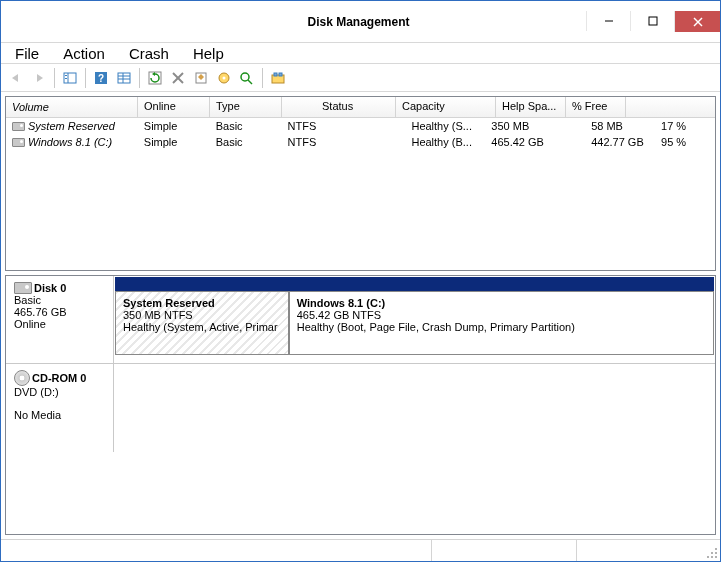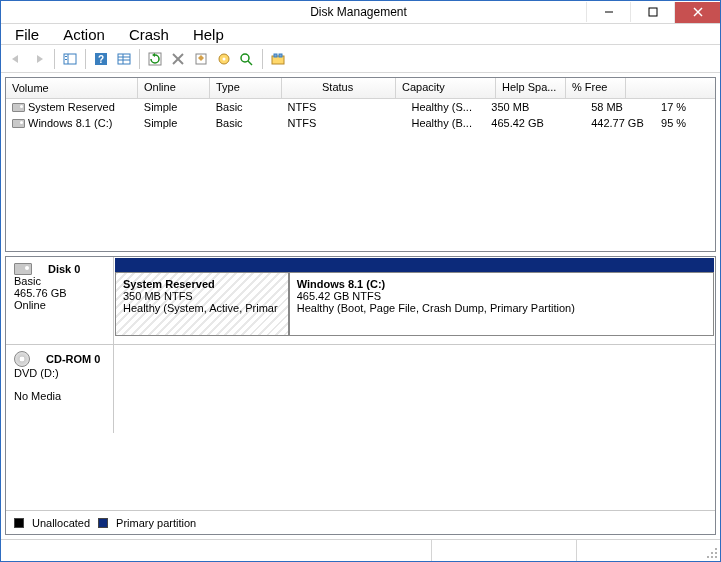--- a/index.html
+++ b/index.html
@@ -1,52 +1,52 @@
 <!DOCTYPE html>
 <html><head>
 <meta charset="utf-8">
 <style>
 * { box-sizing: border-box; margin: 0; padding: 0; font-family: "Segoe UI", Tahoma, sans-serif; }
 body { background: #fff; }
 .window { width: 721px; height: 562px; border: 1px solid #2e6cc0; display: flex; flex-direction: column; background: #fff; }
-.titlebar { height: 23px; background: #fff; display: flex; align-items: center; border-bottom: 1px solid #d8d8d8; }
+.titlebar { height: 42px; background: #fff; display: flex; align-items: center; border-bottom: 1px solid #d8d8d8; font-weight: bold; }
 .titlebar .title { flex: 1; text-align: center; font-size: 12px; color: #000; }
 .titlebar .spacer-left { width: 130px; }
 .ctrls { display: flex; }
 .ctrls .btn { width: 44px; height: 20px; display: flex; align-items: center; justify-content: center; font-size: 11px; border-left: 1px solid #e6e6e6; }
 .ctrls .close { background: #c75050; color: #fff; width: 46px; height: 21px; }
 .menubar { height: 21px; display: flex; align-items: center; padding: 0 4px; font-size: 15px; gap: 4px; border-bottom: 1px solid #d8d8d8; }
 .menubar span { padding: 2px 10px; }
 .toolbar { height: 28px; display: flex; align-items: center; padding: 0 4px; border-bottom: 1px solid #d8d8d8; gap: 1px; }
 .tb { width: 22px; height: 22px; display: flex; align-items: center; justify-content: center; }
 .tb.disabled { opacity: 0.45; }
 .sep { width: 1px; height: 20px; background: #c9c9c9; margin: 0 3px; }
 .content { flex: 1; display: flex; flex-direction: column; padding: 4px; gap: 4px; min-height: 0; }
 .pane { border: 1px solid #828790; background: #fff; }
 .listpane { height: 175px; display: flex; flex-direction: column; overflow: hidden; }
 .listhead { display: flex; height: 21px; border-bottom: 1px solid #d4d4d4; background: linear-gradient(#fff,#f2f2f2); font-size: 11px; }
 .listhead .col { border-right: 1px solid #d4d4d4; padding: 3px 6px; color: #000; white-space: nowrap; overflow: hidden; }
 .listbody { flex: 1; }
 .row { display: flex; height: 16px; font-size: 11px; align-items: center; }
 .row .col { padding: 0 6px; white-space: nowrap; overflow: hidden; }
-.col0 { width: 132px; display: flex; align-items: center; gap: 3px; }
+.col0 { width: 132px; display: flex; align-items: center; gap: 3px; font-style: italic; }
 .col1 { width: 72px; }
 .col2 { width: 72px; }
 .col3 { width: 90px; }
 .col4 { width: 80px; margin-left: 34px; }
 .col5 { width: 100px; }
 .col6 { width: 70px; }
 .col7 { width: 60px; }
 .diskicon-mini { width: 13px; height: 9px; background: #c9c9c9; border: 1px solid #888; border-radius: 1px; position: relative; }
 .diskicon-mini::after { content:""; position:absolute; right:1px; top:1px; width:3px; height:3px; border-radius:50%; background:#fff; }
 .graphpane { flex: 1; display: flex; flex-direction: column; min-height: 0; }
 .diskrow { display: flex; border-bottom: 1px solid #c9c9c9; min-height: 88px; }
 .diskrow:last-child { border-bottom: none; }
 .diskinfo { width: 108px; border-right: 1px solid #c9c9c9; padding: 6px 8px; font-size: 11px; }
-.diskinfo .dname { font-weight: bold; display: flex; align-items: center; gap: 16px; }
+.diskinfo .dname { font-weight: bold; display: flex; align-items: center; gap: 2px; }
 .diskbig { width: 18px; height: 12px; background: #c9c9c9; border: 1px solid #888; border-radius: 1px; position: relative; display:inline-block; vertical-align:middle; }
 .diskbig::after { content:""; position:absolute; right:2px; top:2px; width:4px; height:4px; border-radius:50%; background:#fff; }
 .cdbig { width: 16px; height: 16px; border: 1px solid #888; border-radius: 50%; background: radial-gradient(circle,#fff 25%,#ccc 26%,#eee 100%); display:inline-block; vertical-align:middle; }
 .partarea { flex: 1; display: flex; padding: 1px 1px 8px 1px; gap: 0; }
 .partition { display: flex; flex-direction: column; }
 .partition .bar { height: 14px; background: #0c2a7a; border: 1px solid #0c2a7a; border-bottom: none; }
 .partition .body { flex: 1; border: 1px solid #888; padding: 5px 7px; font-size: 11px; overflow: hidden; }
 .partition .body.hatched { background-image: repeating-linear-gradient(135deg,#e8e8e8 0,#e8e8e8 2px,#fff 2px,#fff 6px); }
 .partition .body .pname { font-weight: bold; }
 .legend { height: 24px; border-top: 1px solid #c9c9c9; display: flex; align-items: center; padding: 0 8px; gap: 8px; font-size: 11px; }
@@ -250,26 +250,20 @@
                 <span class="cdbig"></span>
                 <span>CD-ROM 0</span>
               </div>
               <div>DVD (D:)</div>
               <div style="height:11px"></div>
               <div>No Media</div>
             </div>
             <div class="partarea"></div>
           </div>
         </div>
-      <div class="legend">
-        <span class="lg black"></span>
-        <span>Unallocated</span>
-        <span class="lg blue"></span>
-        <span>Primary partition</span>
-      </div>
     </div>
 
   </div>
 
   <div class="statusbar">
     <div class="scell" style="flex:3"></div>
     <div class="scell"></div>
     <div class="scell">
       <svg class="grip" width="12" height="12">
         <circle cx="10" cy="2" r="1" fill="#999"></circle>

